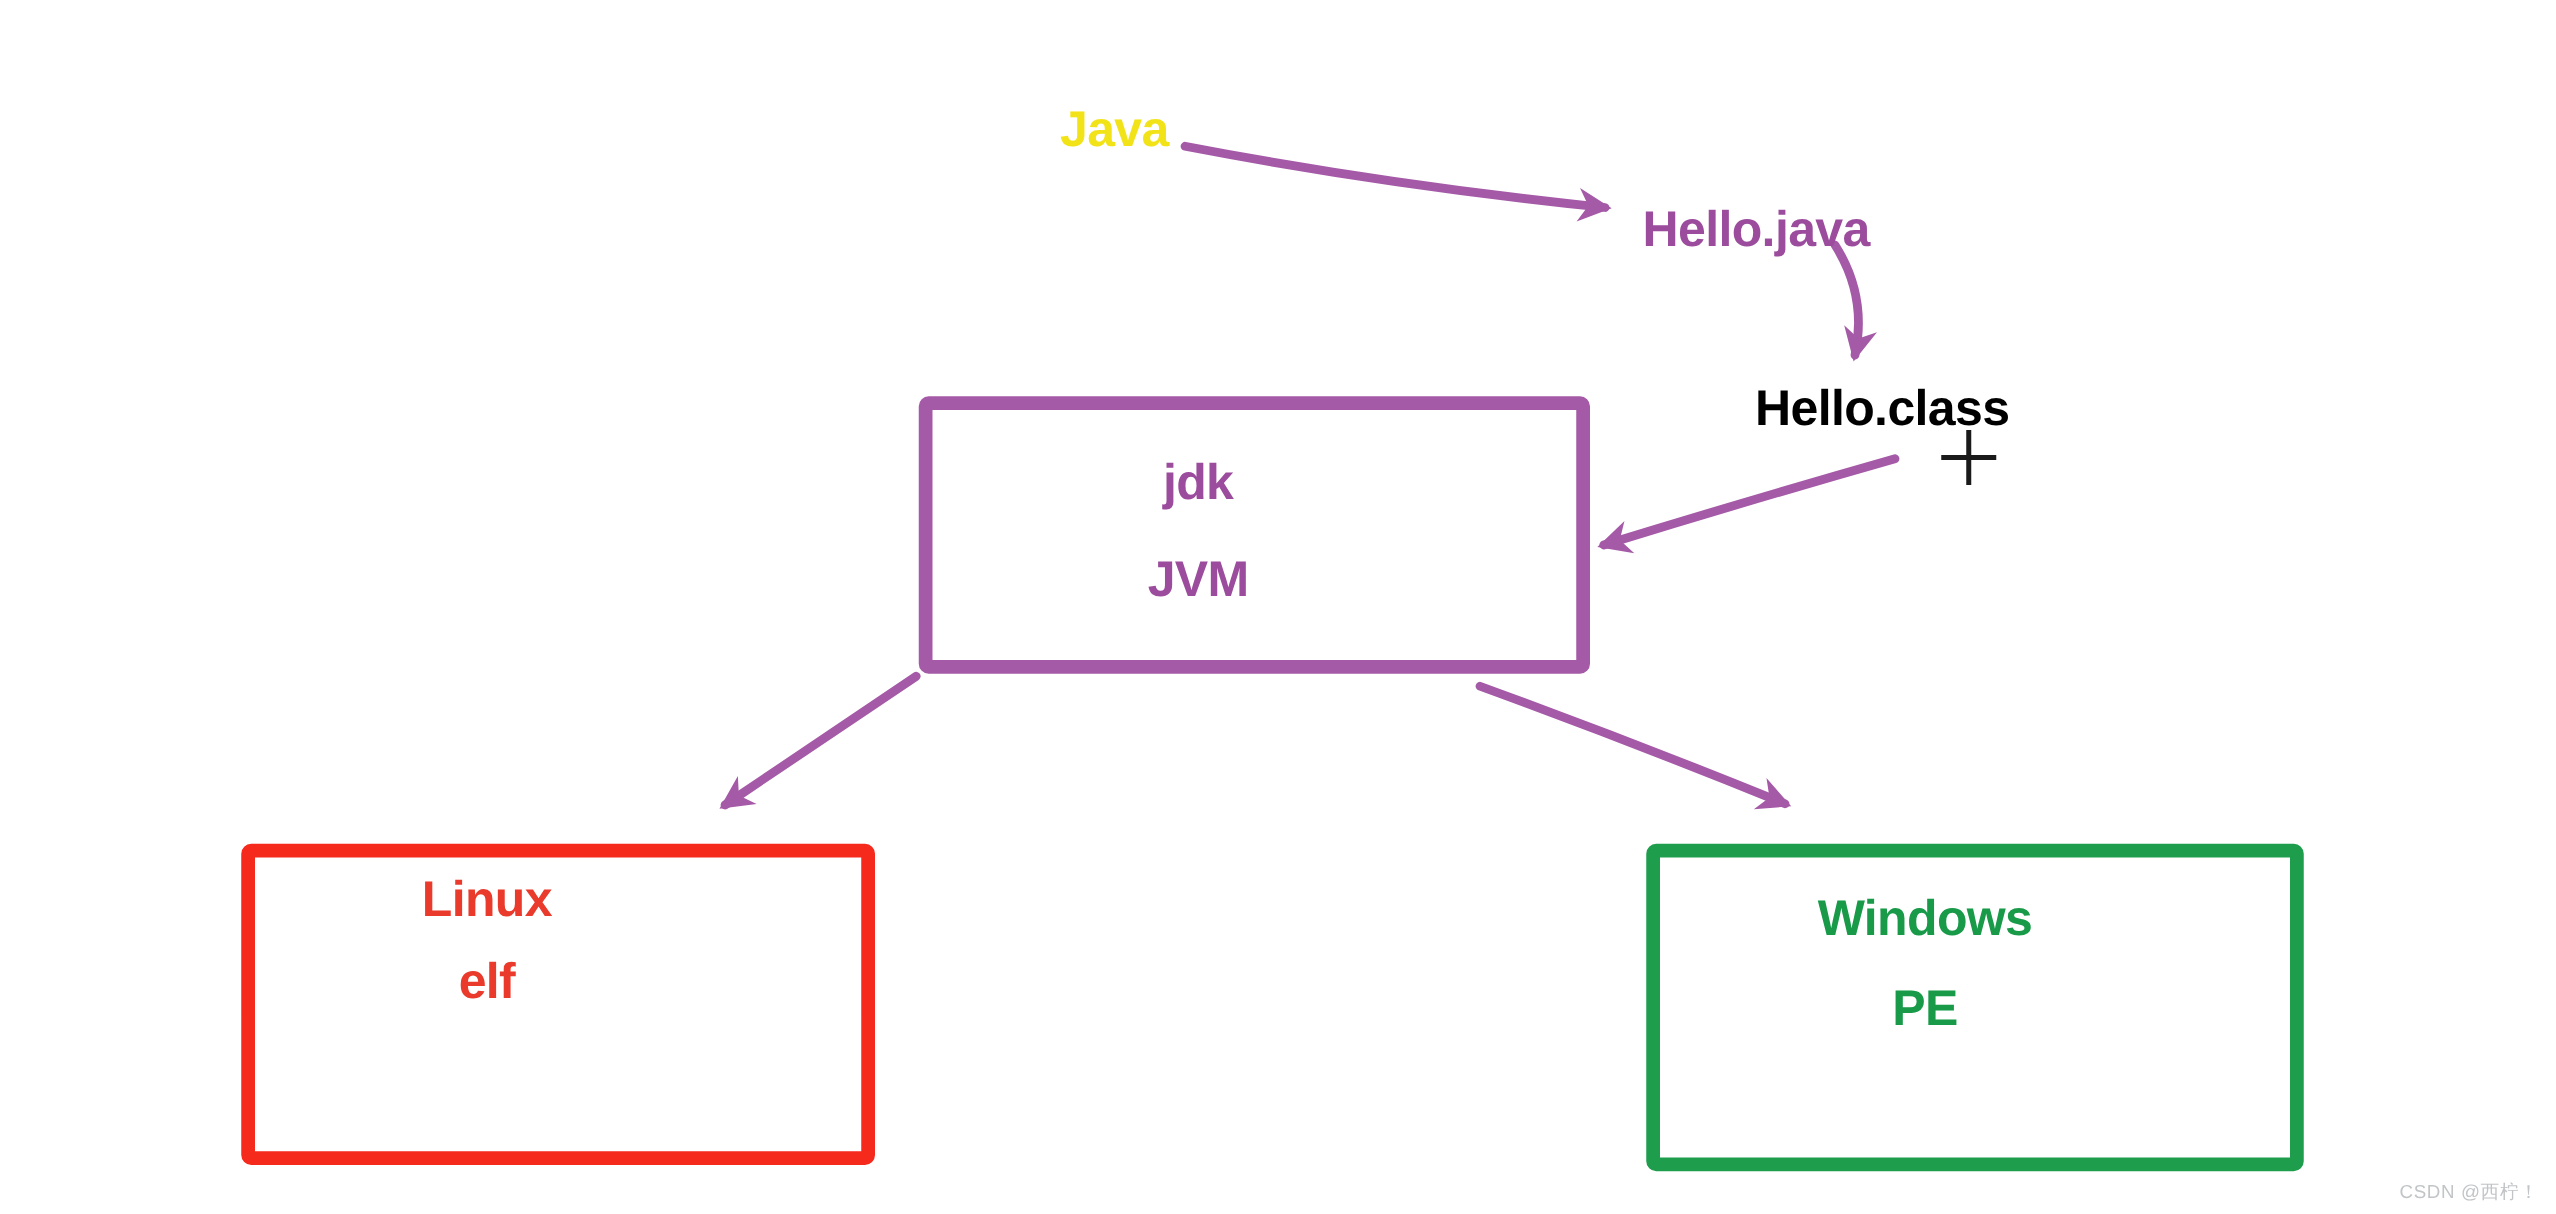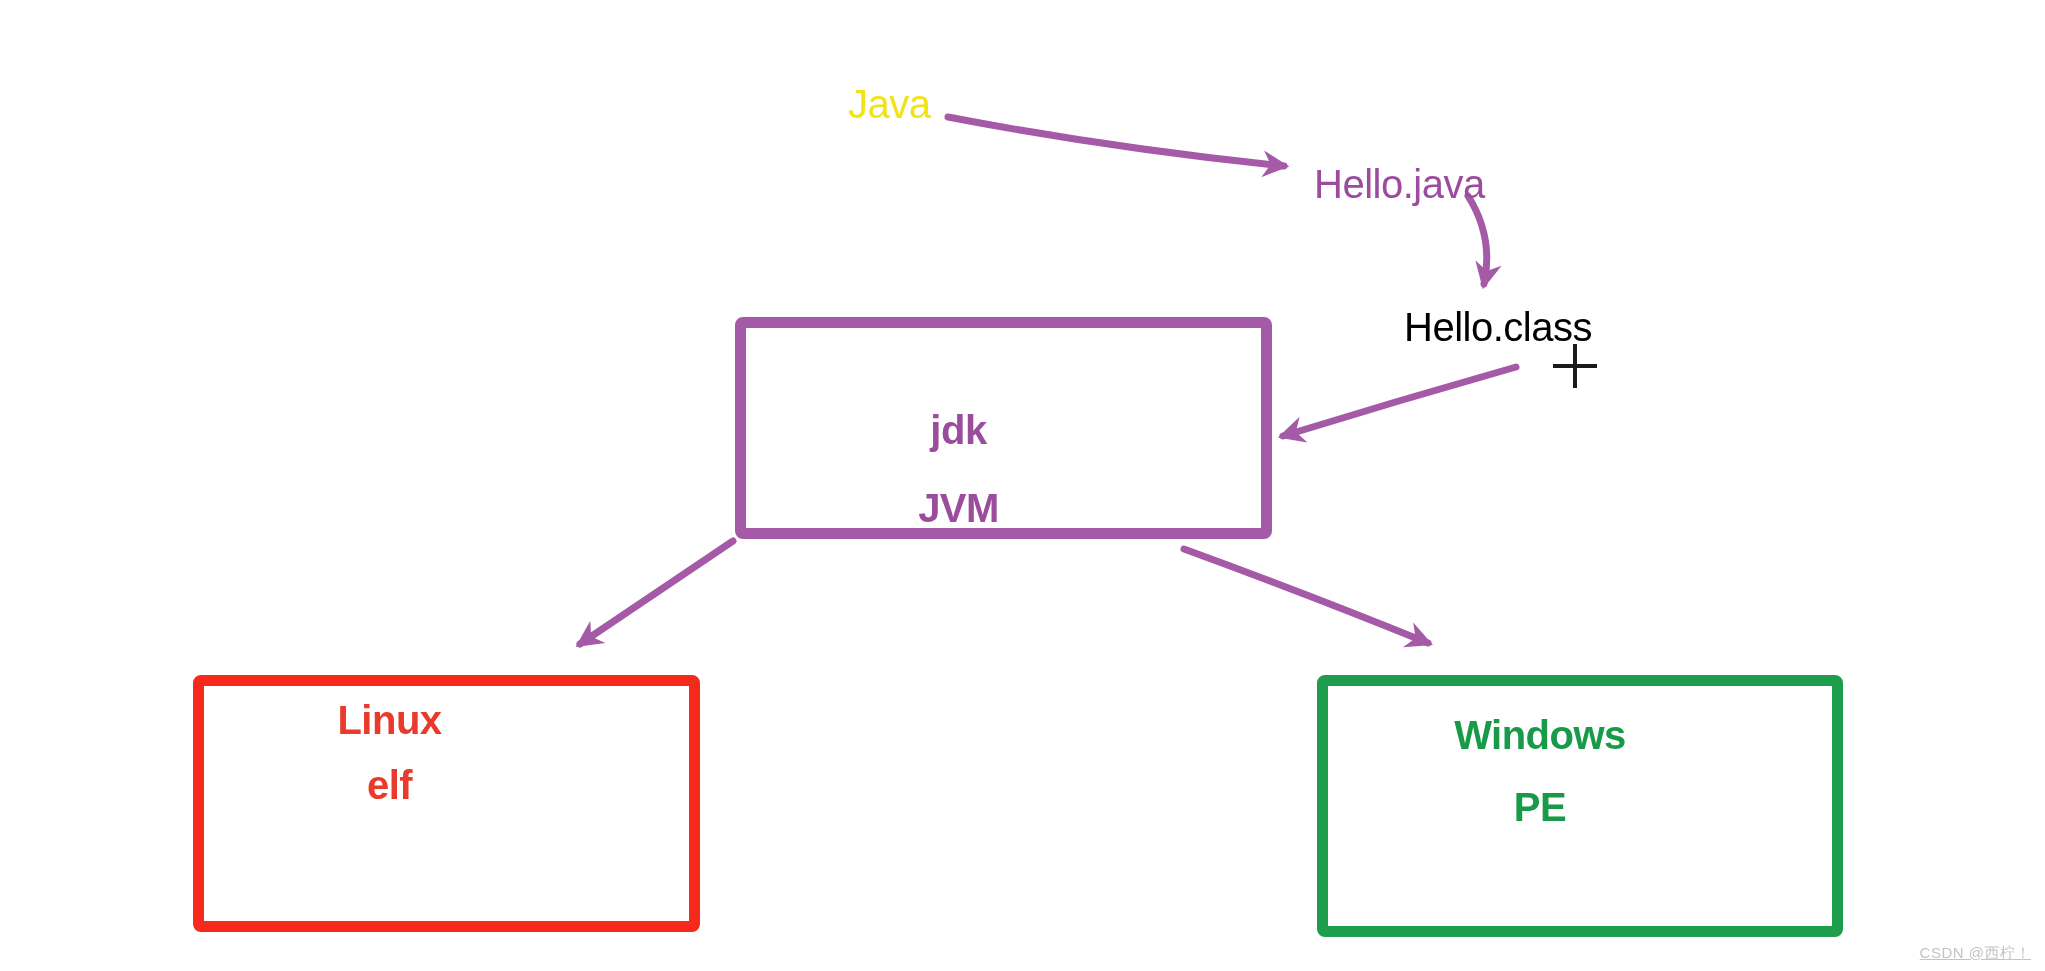--- a/index.html
+++ b/index.html
@@ -6,21 +6,21 @@
   #stage {
     position: relative;
     width: 2045px;
     height: 971px;
     background: #ffffff;
     overflow: hidden;
     font-family: "Liberation Sans", "DejaVu Sans", sans-serif;
   }
   .float-label {
     position: absolute;
-    font-weight: normal;
+    font-weight: bold;
     font-size: 40px;
     line-height: 1;
     letter-spacing: -0.5px;
     white-space: nowrap;
   }
   .lbl-java   { left: 848px;  top: 84px;  color: #f2e318; }
   .lbl-hjava  { left: 1314px; top: 134px; color: #9b4c9d; margin-top: 30px; }
   .lbl-hclass { left: 1404px; top: 307px; color: #000000; }
 
   .node-box {
@@ -36,21 +36,21 @@
     position: relative;
     font-weight: bold;
     font-size: 40px;
     line-height: 1;
     letter-spacing: -0.5px;
     white-space: nowrap;
   }
   .box-jvm {
     left: 735px; top: 317px; width: 537px; height: 222px;
     border: 11px solid #a55aa7;
-    padding-top: 38px; row-gap: 38px; justify-content: flex-end;
+    padding-top: 38px; row-gap: 38px;
   }
   .box-jvm .line { color: #9b4c9d; left: -45px; }
   .box-linux {
     left: 193px; top: 675px; width: 507px; height: 257px;
     border: 11px solid #f5291c;
     padding-top: 14px; row-gap: 25px;
   }
   .box-linux .line { color: #e93a2c; left: -57px; }
   .box-windows {
     left: 1317px; top: 675px; width: 526px; height: 262px;
@@ -86,21 +86,20 @@
     width: 4px; height: 44px; background: #1a1a1a;
   }
 
   .watermark {
     position: absolute;
     right: 14px; top: 944px;
     font-size: 15px;
     color: #c2c5c7;
     letter-spacing: 0.5px;
     white-space: nowrap;
-    text-decoration: underline;
   }
 </style>
 </head>
 <body>
 
 <div id="stage">
 
   <svg id="arrow-layer" viewBox="0 0 2045 971" xmlns="http://www.w3.org/2000/svg">
     <defs>
       <marker id="ah" viewBox="0 0 12 12" refX="9" refY="6" markerWidth="4.6" markerHeight="4.6" orient="auto-start-reverse">

